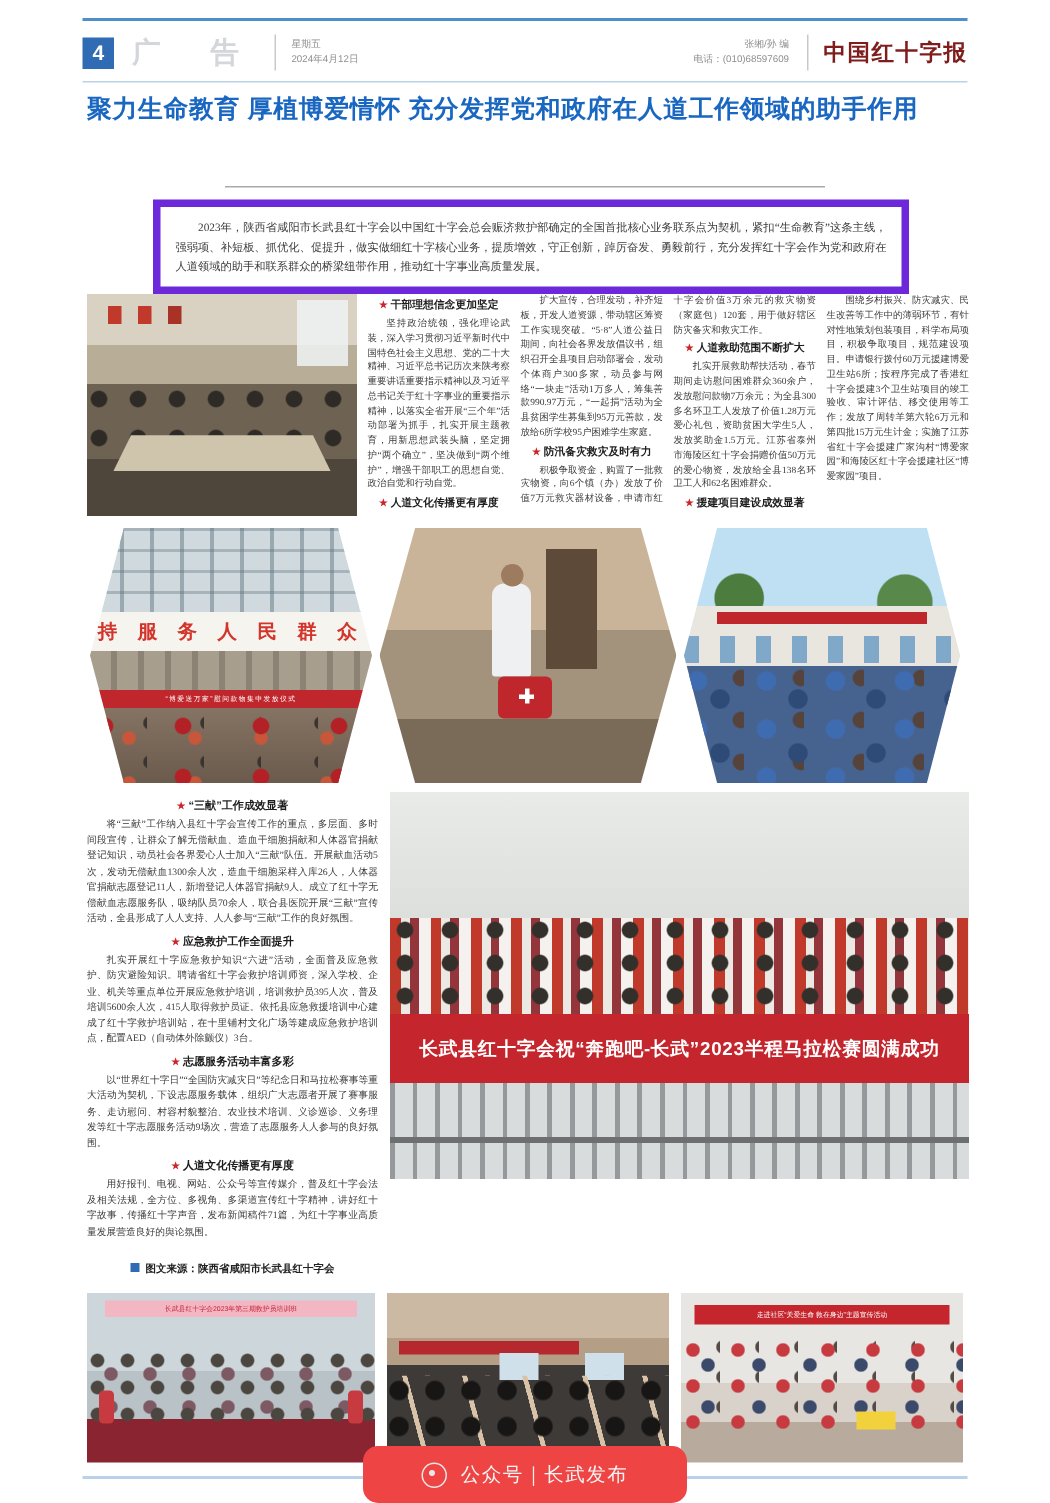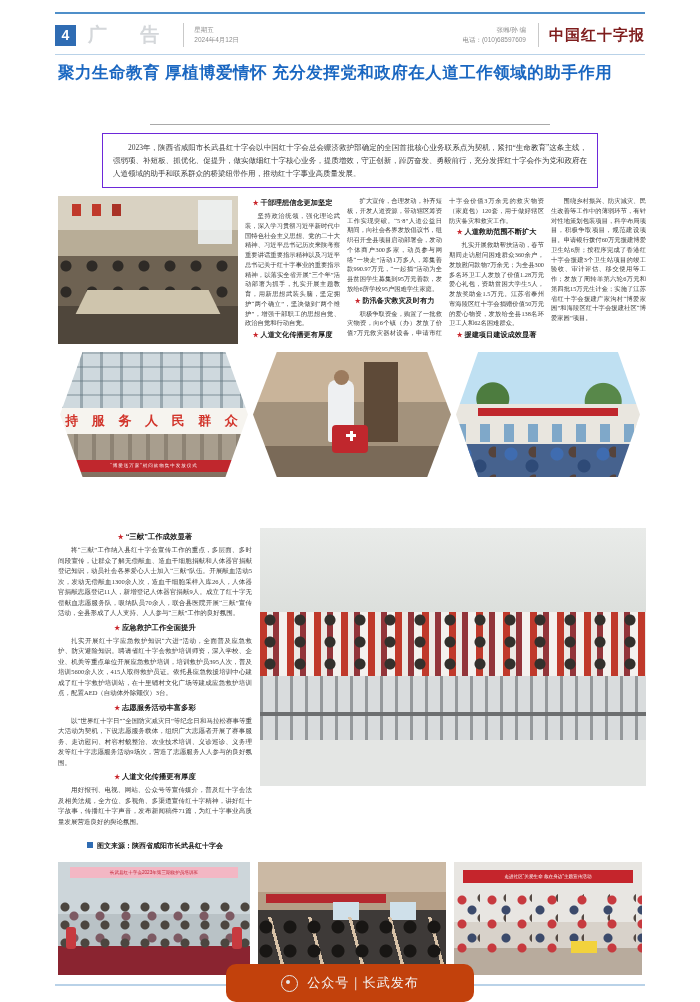--- a/index.html
+++ b/index.html
@@ -18,42 +18,42 @@
                 font-family:"Liberation Sans",sans-serif;margin-right:2px;}
   .masthead{color:#7f1d1d;font:bold 15px "DejaVu Serif",serif;letter-spacing:1px;white-space:nowrap;}
   .header-rule{position:absolute;left:55px;top:54px;width:590px;height:1px;background:#b9d2e8;}
   
   .headline{position:absolute;left:58px;top:62px;width:584px;
             font:900 16.5px "Liberation Sans",sans-serif;color:#1a67c1;letter-spacing:.5px;}
   .subtitle{position:absolute;left:60px;top:96px;width:580px;text-align:center;
             font-size:11.5px;color:#1a67c1;letter-spacing:2px;}
   .sub-rule{position:absolute;left:150px;top:124px;width:400px;height:1px;background:#a9a9a9;}
   
-  .intro-box{position:absolute;left:102px;top:133px;width:474px;border:1px solid #6d28d9;
+  .intro-box{position:absolute;left:102px;top:133px;width:474px;border:5px solid #6d28d9;
              padding:7px 10px;font-size:7.5px;line-height:1.75;color:#3c3c3c;text-align:justify;}
   .intro-box p{margin:0;text-indent:2em;}
   
   .top-section{position:absolute;left:58px;top:196px;width:588px;height:150px;display:flex;gap:7px;}
   .meeting-photo{width:180px;height:148px;flex:none;position:relative;overflow:hidden;
      background:linear-gradient(180deg,#d9d2c2 0 34px,#b8ad97 34px 60px,#6e6252 60px 110px,#4f463b 110px 148px);}
   .mp-cert{position:absolute;width:9px;height:12px;background:#c0392b;top:8px;}
   .mp-table{position:absolute;left:24px;top:92px;width:132px;height:26px;background:#cfc5ad;
             transform:perspective(60px) rotateX(24deg);}
   .mp-people{position:absolute;left:0;top:62px;width:100%;height:46px;
      background-image:radial-gradient(circle at 8px 8px,#2e2a26 5px,transparent 6px);
      background-size:26px 26px;}
   .mp-window{position:absolute;right:6px;top:4px;width:34px;height:44px;background:#eef3f4;opacity:.85;}
   .top-cols{flex:1;column-count:4;column-gap:7px;font-size:6.3px;line-height:1.55;
             text-align:justify;color:#3b3b3b;height:150px;overflow:hidden;}
   .sec-h{font:bold 7.2px "Liberation Sans",sans-serif;color:#1d1d1d;text-align:center;margin:2px 0 3px;}
   .sec-h .star{color:#c9252b;margin-right:2px;font-size:6.5px;}
   .top-cols p,.lower-left p{margin:0 0 2px;text-indent:2em;}
   
   .hex-strip{position:absolute;left:60px;top:352px;width:585px;height:170px;display:flex;gap:5px;}
-  .hex{height:125px;clip-path:polygon(12% 0,88% 0,100% 50%,88% 100%,12% 100%,0 50%);
+  .hex{height:170px;clip-path:polygon(12% 0,88% 0,100% 50%,88% 100%,12% 100%,0 50%);
        position:relative;overflow:hidden;flex:none;}
   .hex1{width:188px;}
   .hex2{width:198px;}
   .hex3{width:184px;}
   .h1-top{height:56px;background:
      repeating-linear-gradient(90deg,rgba(90,110,120,.45) 0 3px,transparent 3px 20px),
      repeating-linear-gradient(180deg,rgba(90,110,120,.35) 0 2px,transparent 2px 14px),#cfd9de;}
   .h1-band{height:26px;background:#f6f4ef;display:flex;align-items:center;justify-content:center;
      font:bold 13px "Liberation Sans",sans-serif;color:#d2352c;letter-spacing:5px;white-space:nowrap;}
   .h1-mid{height:26px;background:repeating-linear-gradient(90deg,#a89e8e 0 14px,#8d8374 14px 18px);}
@@ -124,22 +124,22 @@
   .bp3{width:188px;background:linear-gradient(180deg,#e8e6e2 0 60px,#d8d2ca 60px 86px,#b8ab9d 86px 113px);}
   .bp3-banner{position:absolute;left:5%;top:8px;width:90%;height:13px;background:#c5252c;
      color:#fff;font:4.6px/13px "Liberation Sans",sans-serif;text-align:center;white-space:nowrap;overflow:hidden;}
   .bp3-people{position:absolute;left:0;top:30px;width:100%;height:62px;
      background-image:radial-gradient(circle at 8px 8px,#c73a3f 4px,transparent 5px),
      radial-gradient(circle at 18px 18px,#3b4a6b 4px,transparent 5px),
      radial-gradient(circle at 28px 6px,#544a44 4px,transparent 5px);background-size:30px 24px,34px 28px,26px 20px;}
   .bp3-sign{position:absolute;left:62%;bottom:22px;width:26px;height:12px;background:#f2d23c;}
   
   .bottom-rule{position:absolute;left:55px;bottom:16px;width:590px;height:2px;background:#b9d2e8;}
-  .footer-badge{position:absolute;left:50%;transform:translateX(-50%);bottom:0;width:248px;height:38px;
-     background:#c2410c;border-radius:10px;display:flex;align-items:center;justify-content:center;gap:9px;
+  .footer-badge{position:absolute;left:50%;transform:translateX(-50%);bottom:0;width:216px;height:38px;
+     background:#ef4444;border-radius:10px;display:flex;align-items:center;justify-content:center;gap:9px;
      color:#f4f4f4;font:13px "Liberation Sans",sans-serif;letter-spacing:1px;}
   .badge-icon{width:15px;height:15px;border:1.5px solid #e8e8e8;border-radius:50%;position:relative;flex:none;}
   .badge-icon::after{content:"";position:absolute;left:4px;top:4px;width:4px;height:4px;background:#e8e8e8;border-radius:50%;}
 </style>
 </head>
 <body>
 
 <div class="page">
 
   <div class="top-rule"></div>
@@ -228,20 +228,21 @@
       <div class="sec-h"><span class="star">★</span><span>人道文化传播更有厚度</span></div>
       <p>用好报刊、电视、网站、公众号等宣传媒介，普及红十字会法及相关法规，全方位、多视角、多渠道宣传红十字精神，讲好红十字故事，传播红十字声音，发布新闻稿件71篇，为红十字事业高质量发展营造良好的舆论氛围。</p>
       <div class="source-line">
         <span class="sq"></span><span>图文来源：陕西省咸阳市长武县红十字会</span>
       </div>
     </div>
     <div class="lower-right">
       <div class="marathon-photo">
         <div class="mr-sky"></div>
         <div class="mr-crowd"></div>
+        <div class="mr-banner">长武县红十字会祝“奔跑吧-长武”2023半程马拉松赛圆满成功</div>
         <div class="mr-barrier"></div>
       </div>
     </div>
   </div>
 
   <div class="bottom-row">
     <div class="bphoto bp1">
       <div class="bp1-banner">长武县红十字会2023年第三期救护员培训班</div>
       <div class="bp1-people"></div>
       <div class="bp1-vest" style="left:8px"></div>

